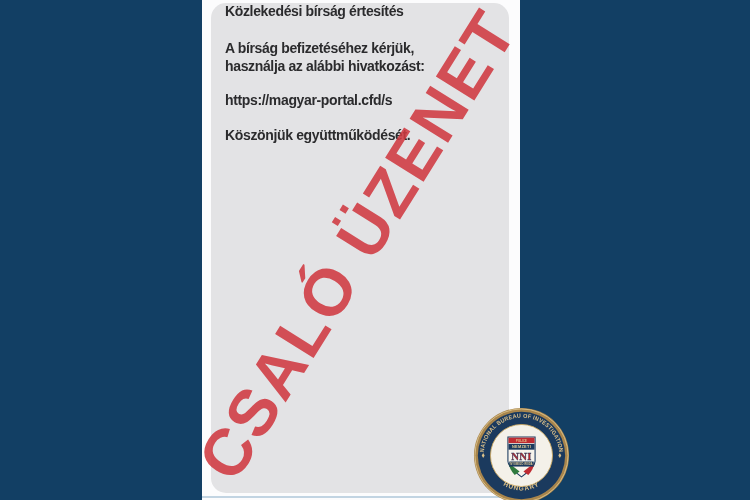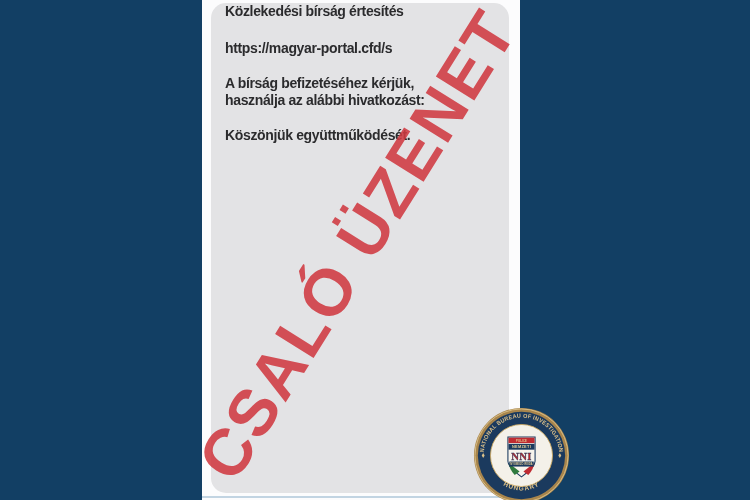--- a/index.html
+++ b/index.html
@@ -107,23 +107,23 @@
 </style>
 </head>
 <body>
 
 <div class="scene">
 
   <div class="phone-area">
 
     <div class="bubble">
       <p class="txt title">Közlekedési bírság értesítés</p>
-      <p class="txt">https://magyar-portal.cfd/s</p>
       <p class="txt">A bírság befizetéséhez kérjük,
 használja az alábbi hivatkozást:</p>
+      <p class="txt">https://magyar-portal.cfd/s</p>
       <p class="txt closing">Köszönjük együttműködését.</p>
     </div>
 
     <div class="reply-divider"></div>
 
     <div class="watermark">CSALÓ ÜZENET</div>
 
   </div>
 
   <div class="badge">

